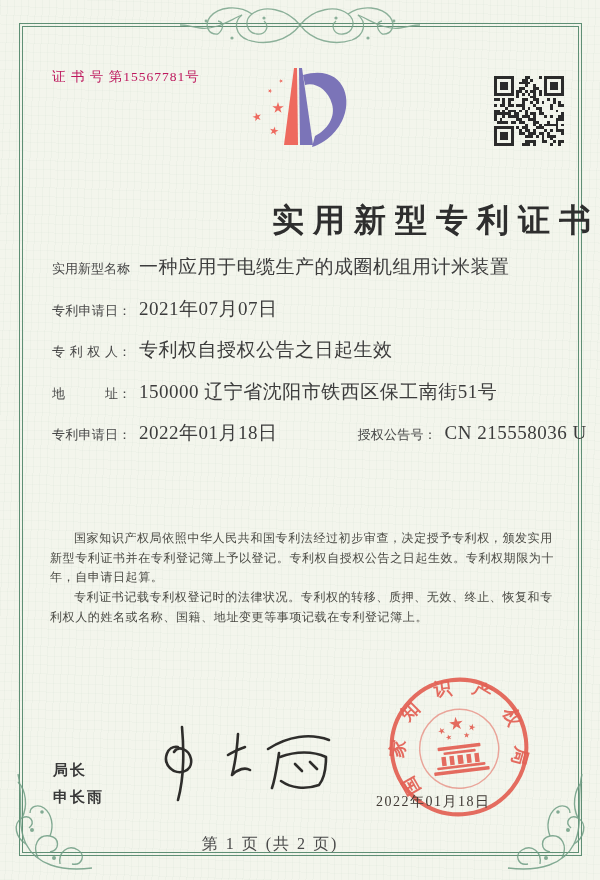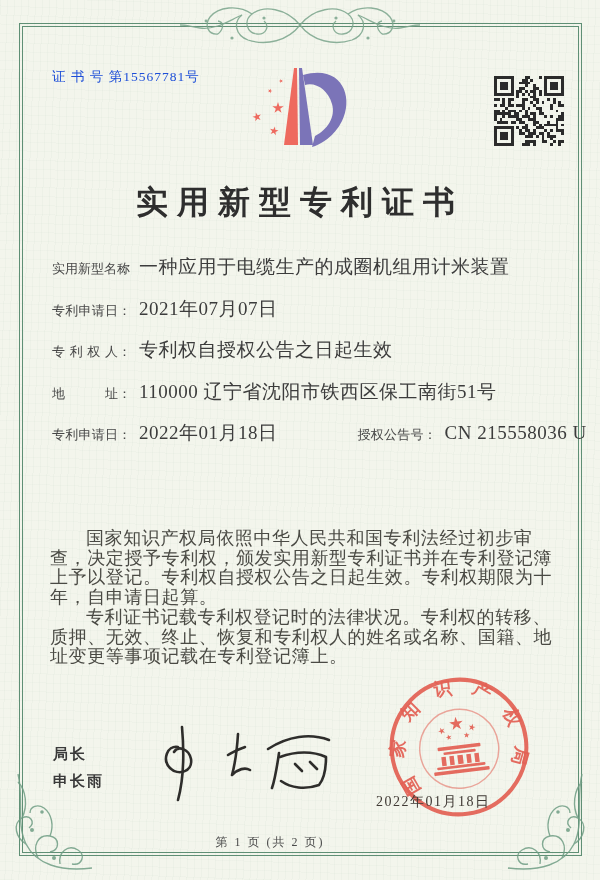--- a/index.html
+++ b/index.html
@@ -8,43 +8,43 @@
     font-family:"Liberation Serif","DejaVu Serif",serif;
     background:#f3f5ec;
     background-image:
       repeating-linear-gradient(92deg, rgba(125,165,140,.05) 0 1px, transparent 1px 7px),
       repeating-linear-gradient(2deg, rgba(125,165,140,.04) 0 1px, transparent 1px 9px);
     color:#3d3d3d;
   }
   .frame{position:absolute;left:19px;top:23px;right:18px;bottom:24px;
     border:4px double #5f8f75;pointer-events:none;}
   .ornament{position:absolute;}
-  .cert-no{position:absolute;left:52px;top:68px;font-size:13.5px;letter-spacing:1px;color:#1d4ed8;}
+  .cert-no{position:absolute;left:52px;top:68px;font-size:13.5px;letter-spacing:1px;color:#be185d;}
   .logo{position:absolute;left:245px;top:60px;width:125px;height:103px;}
   .qr{position:absolute;left:494px;top:76px;width:70px;height:70px;}
-  .title{position:absolute;left:0;top:181px;width:100%;text-align:center;
+  .title{position:absolute;left:0;top:199px;width:100%;text-align:right;
     font-size:32px;font-weight:600;letter-spacing:9px;color:#2e2e2e;}
   .fields{position:absolute;left:52px;top:257px;right:40px;}
   .frow{line-height:20px;margin-bottom:19.5px;white-space:nowrap;}
   .flabel{display:inline-block;width:66px;font-size:13px;color:#474747;
     text-align:justify;text-align-last:justify;vertical-align:bottom;}
   .fcolon{font-size:13px;color:#474747;}
   .fvalue{font-size:19px;margin-left:8px;letter-spacing:.5px;color:#3c3c3c;}
   .gpair2{margin-left:80px;}
   .paras{position:absolute;left:50px;top:529px;width:505px;}
-  .paras p{margin:0;font-size:18px;line-height:19.7px;letter-spacing:.6px;
+  .paras p{margin:0;font-size:12px;line-height:19.7px;letter-spacing:.6px;
     text-indent:2em;color:#4a4a44;}
-  .director{position:absolute;left:53px;top:740px;font-family:"Liberation Sans","DejaVu Sans",sans-serif;
+  .director{position:absolute;left:53px;top:756px;font-family:"Liberation Sans","DejaVu Sans",sans-serif;
     font-size:15px;font-weight:600;color:#3a3a3a;line-height:27px;letter-spacing:2px;}
   .signature{position:absolute;left:148px;top:722px;width:195px;height:82px;}
   .seal{position:absolute;left:380px;top:668px;width:158px;height:158px;transform:rotate(-7deg);opacity:.92;}
   .seal-date{position:absolute;left:376px;top:793px;font-size:14px;letter-spacing:1.5px;
     color:#403a35;font-weight:500;}
   .footer{position:absolute;left:0;top:834px;width:540px;text-align:center;
-    font-size:12px;letter-spacing:2px;color:#4a4a4a;}
+    font-size:16px;letter-spacing:2px;color:#4a4a4a;}
 </style>
 </head>
 <body>
 
 <div class="frame"></div>
 
 <svg class="ornament" style="left:172px;top:1px;width:256px;height:48px;" viewBox="0 0 256 48">
   <g id="tl" stroke="#7ba58c" stroke-width="1.3" fill="none" opacity=".85">
     <path d="M128,24 C114,7 92,4 80,13 C71,20 75,32 85,33 C94,34 98,25 92,20"></path>
     <path d="M128,24 C116,40 94,45 76,39 C63,34 61,21 70,14"></path>
@@ -397,21 +397,21 @@
   <div class="frow">
     <span class="flabel">实用新型名称</span><span class="fcolon">：</span><span class="fvalue">一种应用于电缆生产的成圈机组用计米装置</span>
   </div>
   <div class="frow">
     <span class="flabel">专利申请日</span><span class="fcolon">：</span><span class="fvalue">2021年07月07日</span>
   </div>
   <div class="frow">
     <span class="flabel">专利权人</span><span class="fcolon">：</span><span class="fvalue">专利权自授权公告之日起生效</span>
   </div>
   <div class="frow">
-    <span class="flabel">地址</span><span class="fcolon">：</span><span class="fvalue">110000 辽宁省沈阳市铁西区保工南街51号</span>
+    <span class="flabel">地址</span><span class="fcolon">：</span><span class="fvalue">150000 辽宁省沈阳市铁西区保工南街51号</span>
   </div>
   <div class="frow">
     <span class="flabel">专利申请日</span><span class="fcolon">：</span><span class="fvalue">2022年01月18日</span><span class="flabel gpair2">授权公告号</span><span class="fcolon">：</span><span class="fvalue">CN 215558036 U</span>
   </div>
 </div>
 
 <div class="paras">
   <p>国家知识产权局依照中华人民共和国专利法经过初步审查，决定授予专利权，颁发实用新型专利证书并在专利登记簿上予以登记。专利权自授权公告之日起生效。专利权期限为十年，自申请日起算。</p>
   <p>专利证书记载专利权登记时的法律状况。专利权的转移、质押、无效、终止、恢复和专利权人的姓名或名称、国籍、地址变更等事项记载在专利登记簿上。</p>
 </div>

